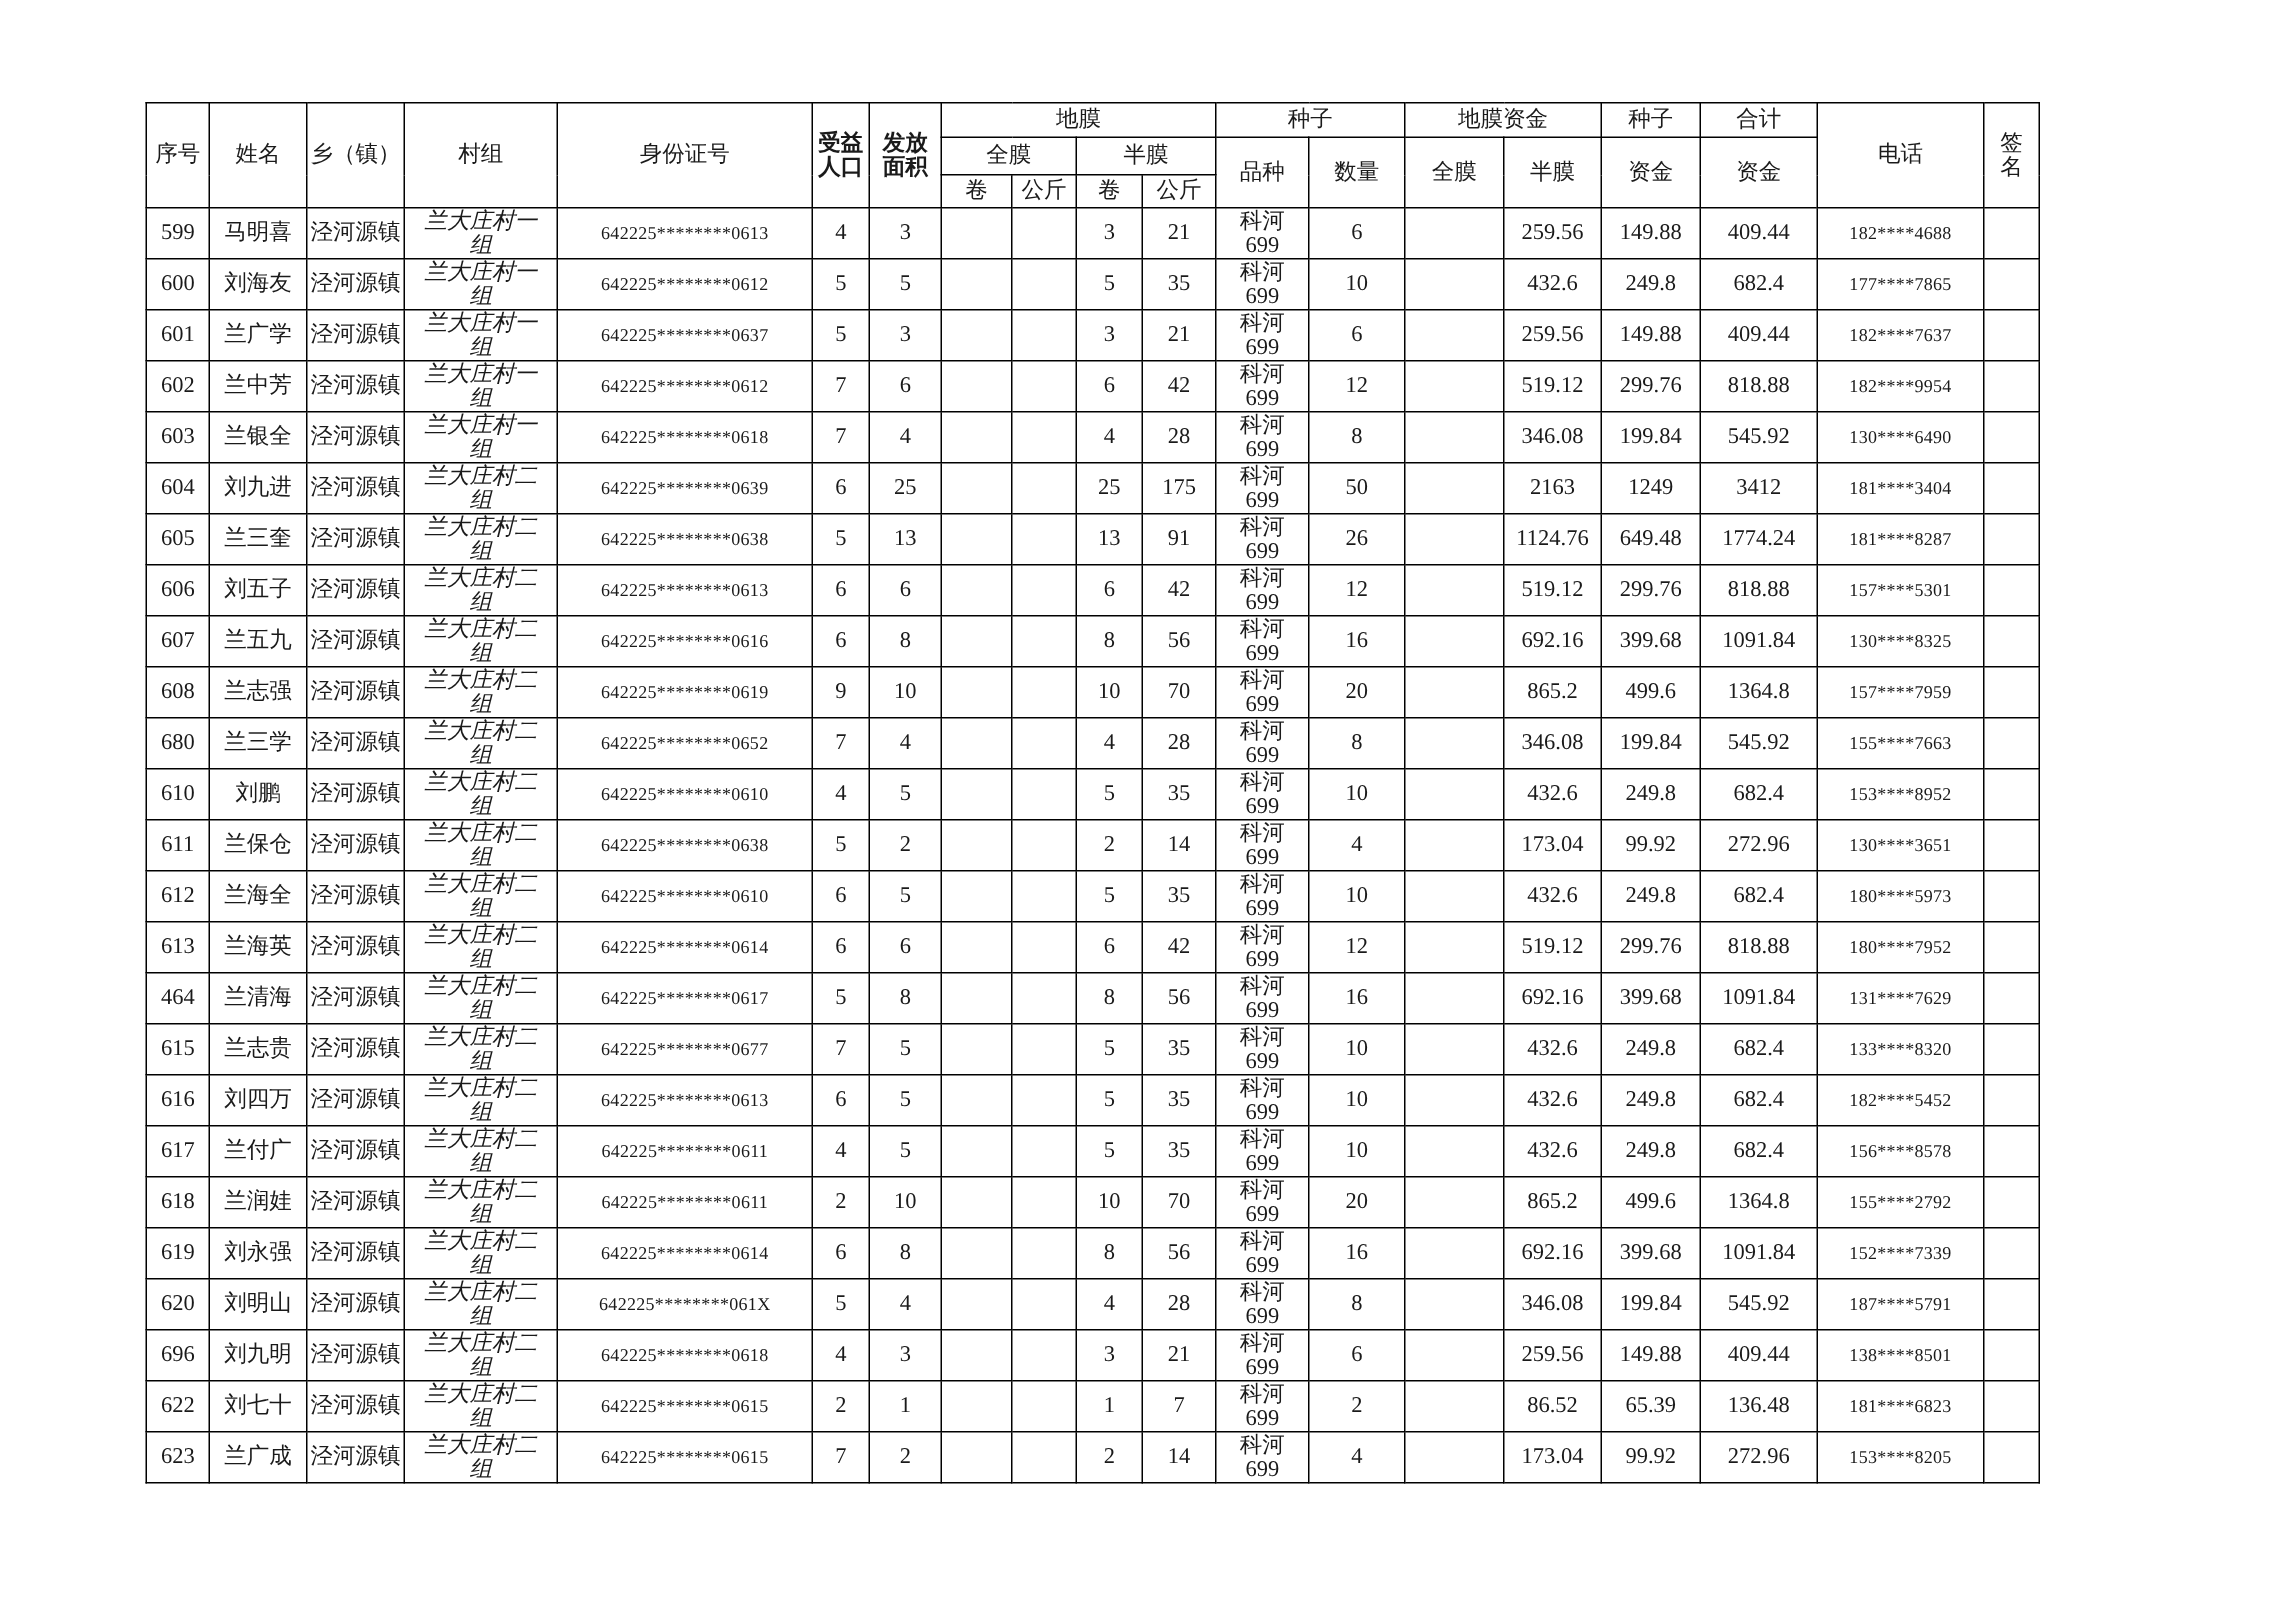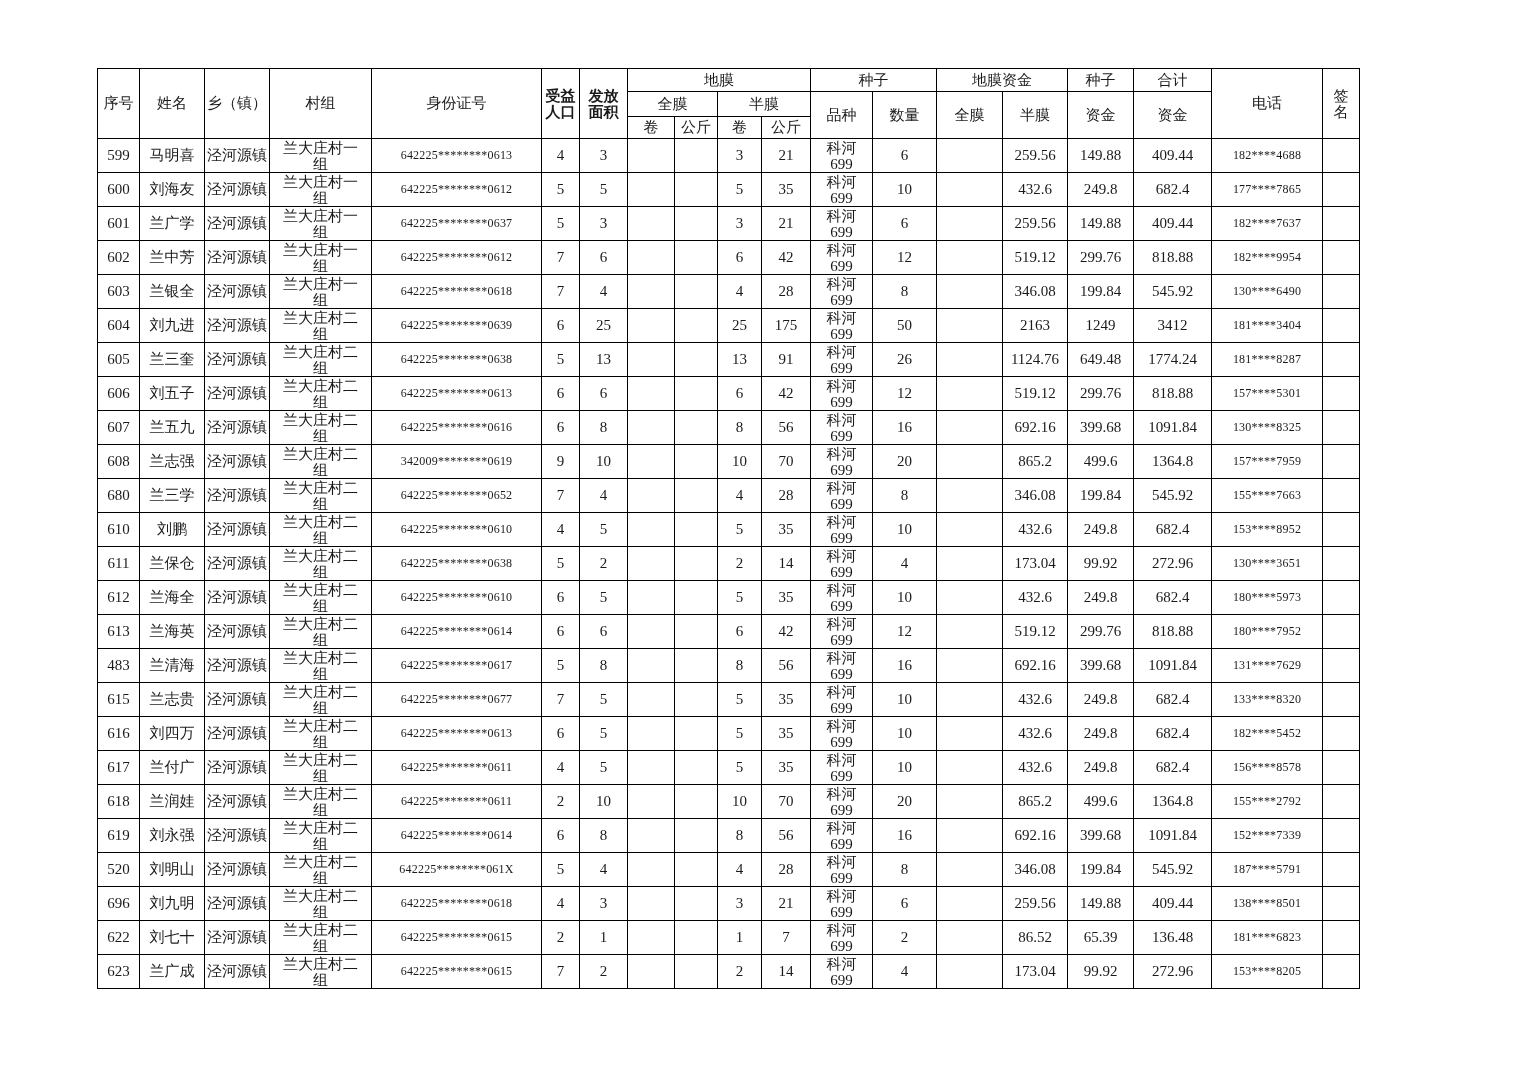--- a/index.html
+++ b/index.html
@@ -20,21 +20,21 @@
     font-weight: normal; padding: 0;
     font-size: 15px; line-height: 17px;
     overflow: hidden;
   }
   thead tr.h1 { height: 23px; }
   thead tr.h2 { height: 25px; }
   thead tr.h3 { height: 22px; }
   tbody tr { height: 34px; }
   td.id, td.phone { font-size: 12px; letter-spacing: 0.2px; }
   .wrap { display: inline-block; vertical-align: middle; line-height: 16px; }
-  .wrap-village { max-width: 78px; }
+  .wrap-village { max-width: 78px; font-style: italic; }
   .wrap-variety { max-width: 34px; }
   .wrap-2col { max-width: 32px; font-weight: bold; }
   .wrap-sign { max-width: 17px; }
 </style>
 </head>
 <body>
 
 <div class="page">
   <table class="grid">
     <colgroup>
@@ -280,21 +280,21 @@
     <td>399.68</td>
     <td>1091.84</td>
     <td class="phone">130****8325</td>
     <td></td>
   </tr>
         <tr>
     <td>608</td>
     <td>兰志强</td>
     <td>泾河源镇</td>
     <td><span class="wrap wrap-village">兰大庄村二组</span></td>
-    <td class="id">342009********0619</td>
+    <td class="id">642225********0619</td>
     <td>9</td>
     <td>10</td>
     <td></td>
     <td></td>
     <td>10</td>
     <td>70</td>
     <td><span class="wrap wrap-variety">科河699</span></td>
     <td>20</td>
     <td></td>
     <td>865.2</td>
@@ -402,21 +402,21 @@
     <td><span class="wrap wrap-variety">科河699</span></td>
     <td>12</td>
     <td></td>
     <td>519.12</td>
     <td>299.76</td>
     <td>818.88</td>
     <td class="phone">180****7952</td>
     <td></td>
   </tr>
         <tr>
-    <td>483</td>
+    <td>464</td>
     <td>兰清海</td>
     <td>泾河源镇</td>
     <td><span class="wrap wrap-village">兰大庄村二组</span></td>
     <td class="id">642225********0617</td>
     <td>5</td>
     <td>8</td>
     <td></td>
     <td></td>
     <td>8</td>
     <td>56</td>
@@ -528,21 +528,21 @@
     <td><span class="wrap wrap-variety">科河699</span></td>
     <td>16</td>
     <td></td>
     <td>692.16</td>
     <td>399.68</td>
     <td>1091.84</td>
     <td class="phone">152****7339</td>
     <td></td>
   </tr>
         <tr>
-    <td>520</td>
+    <td>620</td>
     <td>刘明山</td>
     <td>泾河源镇</td>
     <td><span class="wrap wrap-village">兰大庄村二组</span></td>
     <td class="id">642225********061X</td>
     <td>5</td>
     <td>4</td>
     <td></td>
     <td></td>
     <td>4</td>
     <td>28</td>

